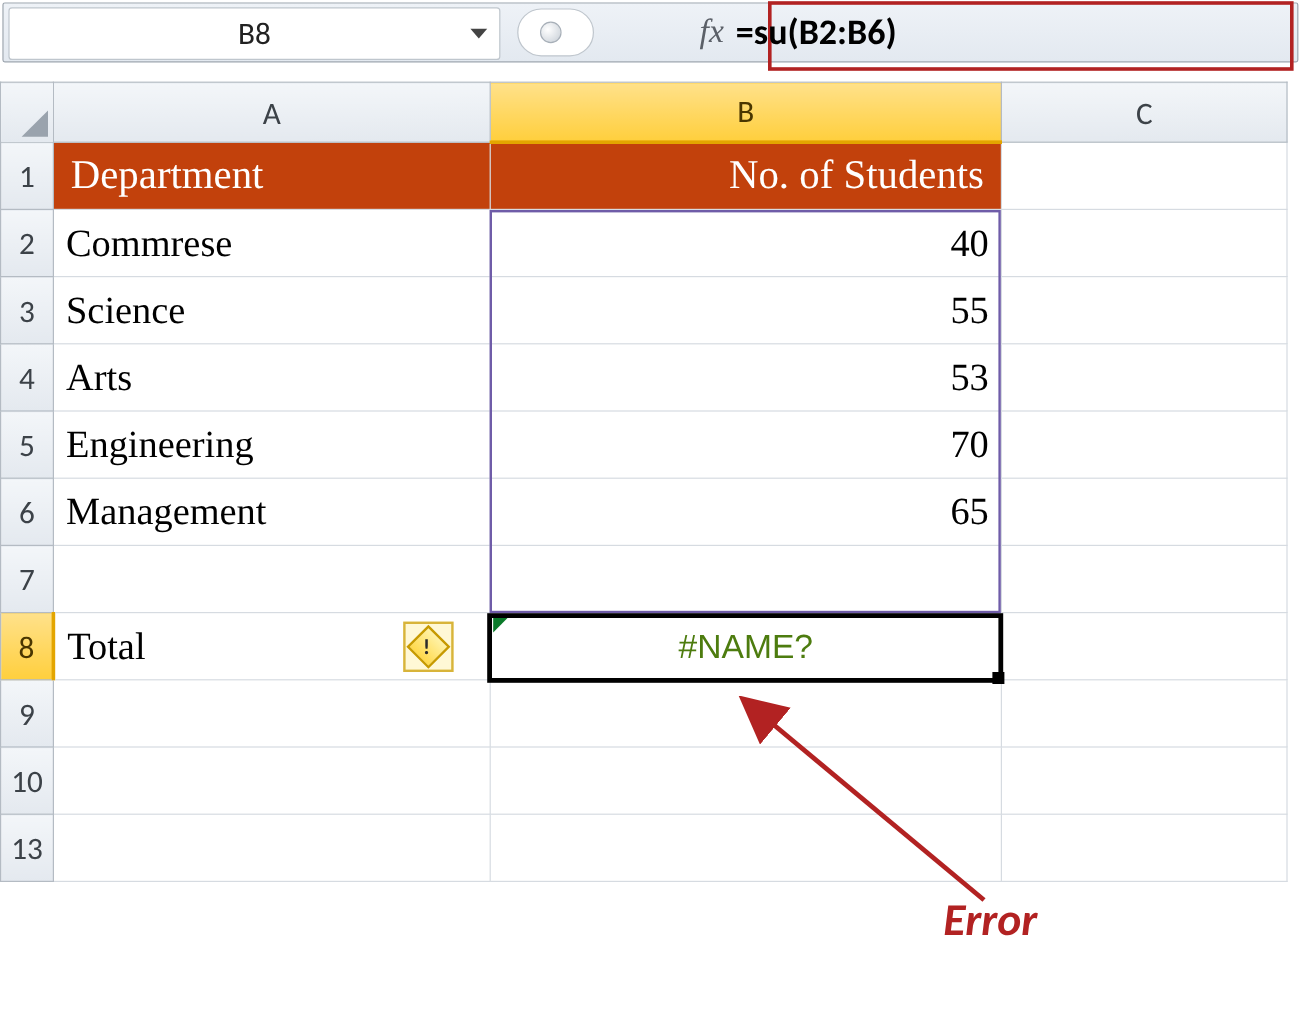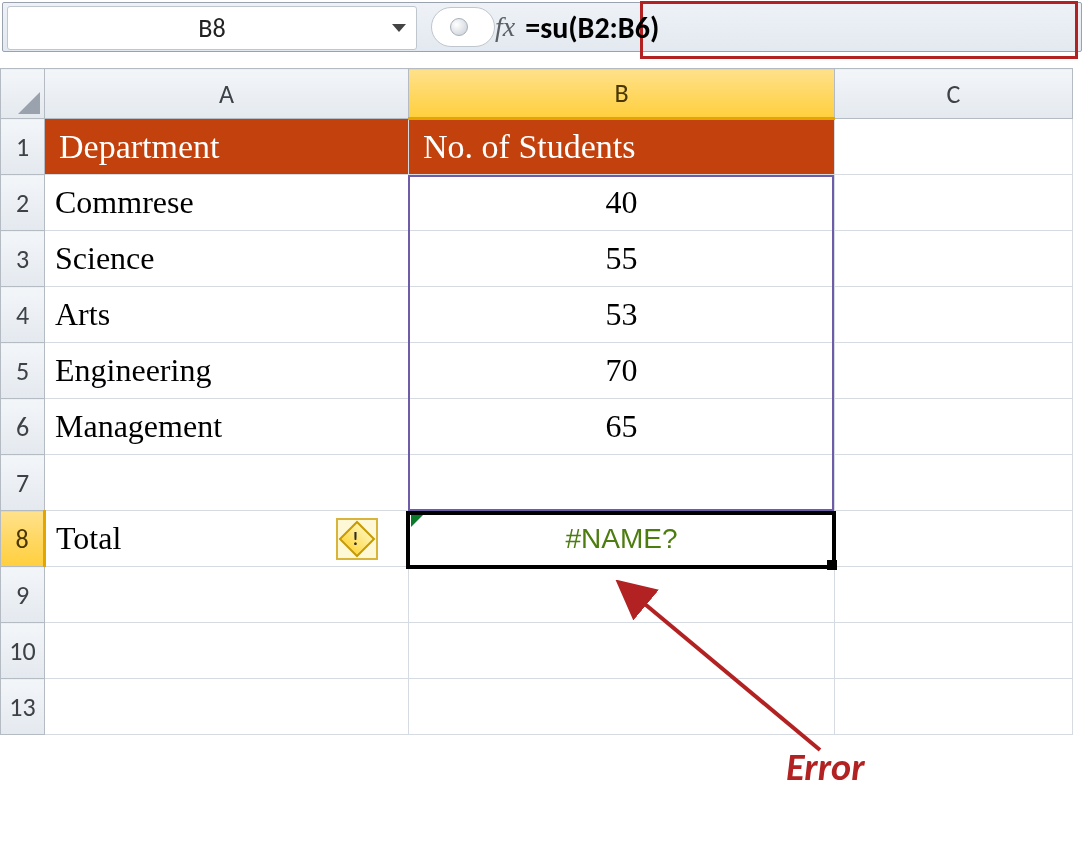--- a/index.html
+++ b/index.html
@@ -51,20 +51,21 @@
     .fb-dot{
       width:18px;height:18px;border-radius:50%;
       background:radial-gradient(circle at 35% 35%, #fff, #c6cdd5);
       border:1px solid #a7afb8;
     }
     .fx-label{
       font-style: italic;
       font-family: 'Times New Roman', serif;
       font-size: 28px;
       color:#5b6068;
+      margin-left: 88px;
     }
     .formula-input-wrap{
       flex:1;
       height:44px;
       display:flex;
       align-items:center;
       padding-left:10px;
       font-size:30px;
       color:#000;
       position:relative;
@@ -130,21 +131,21 @@
       background:#c2410c;
       color:#fff;
       font-family:'Times New Roman',serif;
       font-size:34px;
       padding:6px 14px;
     }
     .cell-serif{
       font-family:'Times New Roman',serif;
       font-size:32px;
     }
-    .cell-num{ text-align:center; font-family:'Times New Roman',serif; font-size:32px;}
+    .cell-num{ text-align:right; font-family:'Times New Roman',serif; font-size:32px;}
     
     .range-outline{
       position:absolute;
       border:2px solid #6f5ca8;
       pointer-events:none;
     }
     .sel-outline{
       position:absolute;
       border:4px solid #000;
       pointer-events:none;
@@ -235,21 +236,21 @@
     <tbody>
         <tr>
       <td class="corner"></td>
       <td class="hdr-cell">A</td>
       <td class="hdr-cell col-hdr-sel">B</td>
       <td class="hdr-cell">C</td>
     </tr>
     <tr>
       <td class="row-hdr">1</td>
       <td class="cell cell-header-dark">Department</td>
-      <td class="cell cell-header-dark" style="text-align:left">No. of Students</td>
+      <td class="cell cell-header-dark" style="text-align:right">No. of Students</td>
       <td class="cell"></td>
     </tr>
     <tr>
       <td class="row-hdr">2</td>
       <td class="cell cell-serif">Commrese</td>
       <td class="cell cell-num">40</td>
       <td class="cell"></td>
     </tr>
     <tr>
       <td class="row-hdr">3</td>

